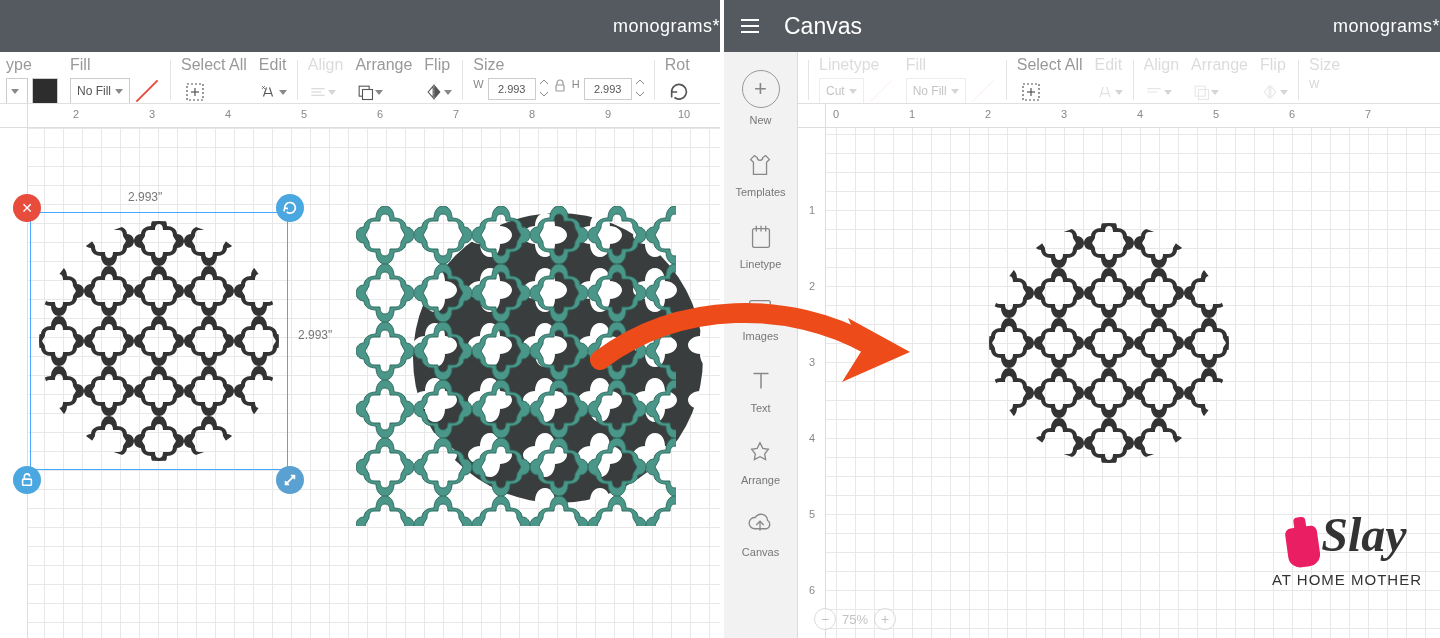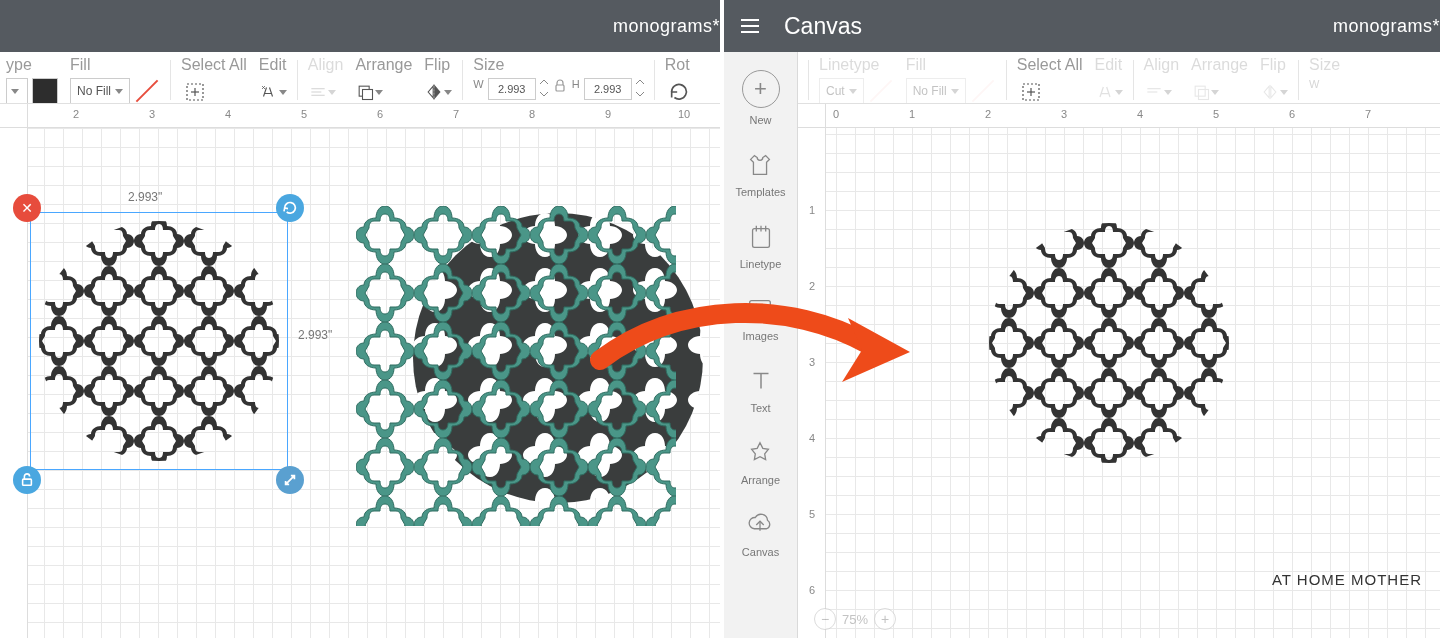--- a/index.html
+++ b/index.html
@@ -509,14 +509,15 @@
 </div>
 
 <div class="arrow-overlay">
   <svg width="330" height="120" viewBox="0 0 330 120">
     <path d="M10 70 C 90 10, 200 10, 280 55" stroke="#ee4b1a" stroke-width="20" fill="none" stroke-linecap="round"></path>
     <path d="M258 28 L320 62 L252 92 L272 60 Z" fill="#ee4b1a"></path>
   </svg>
 </div>
 
 <div class="watermark">
+  <div><span class="apron"></span><span class="slay">Slay</span></div>
   <div class="sub">AT HOME MOTHER</div>
 </div>
 
 </body></html>

